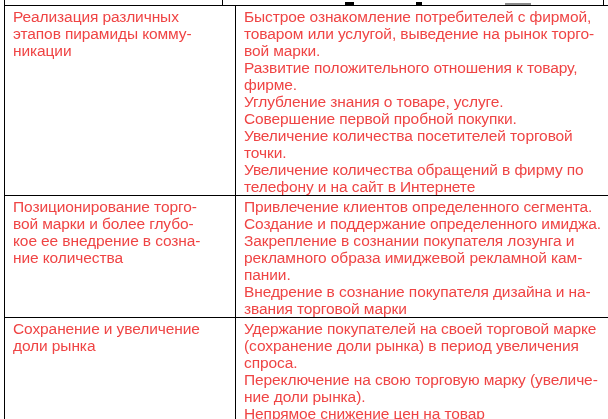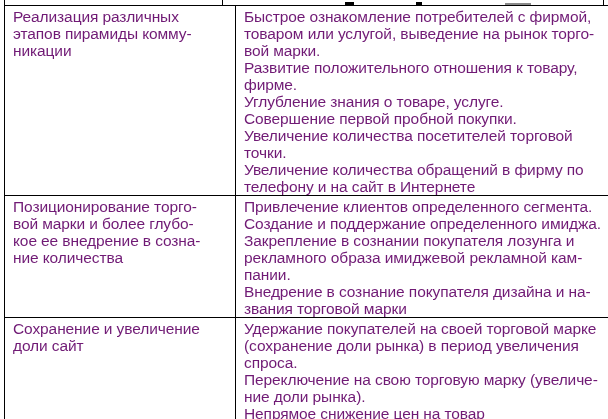--- a/index.html
+++ b/index.html
@@ -50,21 +50,21 @@
     padding: 2px 4px 0 8px;
     overflow: hidden;
   }
   td.col-left  { width: 218px; }
   td.col-right { width: 382px; }
   .cell-text {
     font-size: 15.5px;
     line-height: 17px;
     letter-spacing: -0.1px;
     white-space: pre;
-    color: #701a75;
+    color: #ef4444;
   }
   tr.row-1 { height: 184px; }
   tr.row-2 { height: 120px; }
   tr.row-3 { height: 104px; }
 </style>
 </head>
 <body>
 
 <div class="sheet">
 
@@ -110,21 +110,21 @@
 Закрепление в сознании покупателя лозунга и
 рекламного образа имиджевой рекламной кам-
 пании.
 Внедрение в сознание покупателя дизайна и на-
 звания торговой марки</div>
         </td>
       </tr>
       <tr class="row-3">
         <td class="col-left">
           <div class="cell-text">Сохранение и увеличение
-доли сайт</div>
+доли рынка</div>
         </td>
         <td class="col-right">
           <div class="cell-text">Удержание покупателей на своей торговой марке
 (сохранение доли рынка) в период увеличения
 спроса.
 Переключение на свою торговую марку (увеличе-
 ние доли рынка).
 Непрямое снижение цен на товар</div>
         </td>
       </tr>

